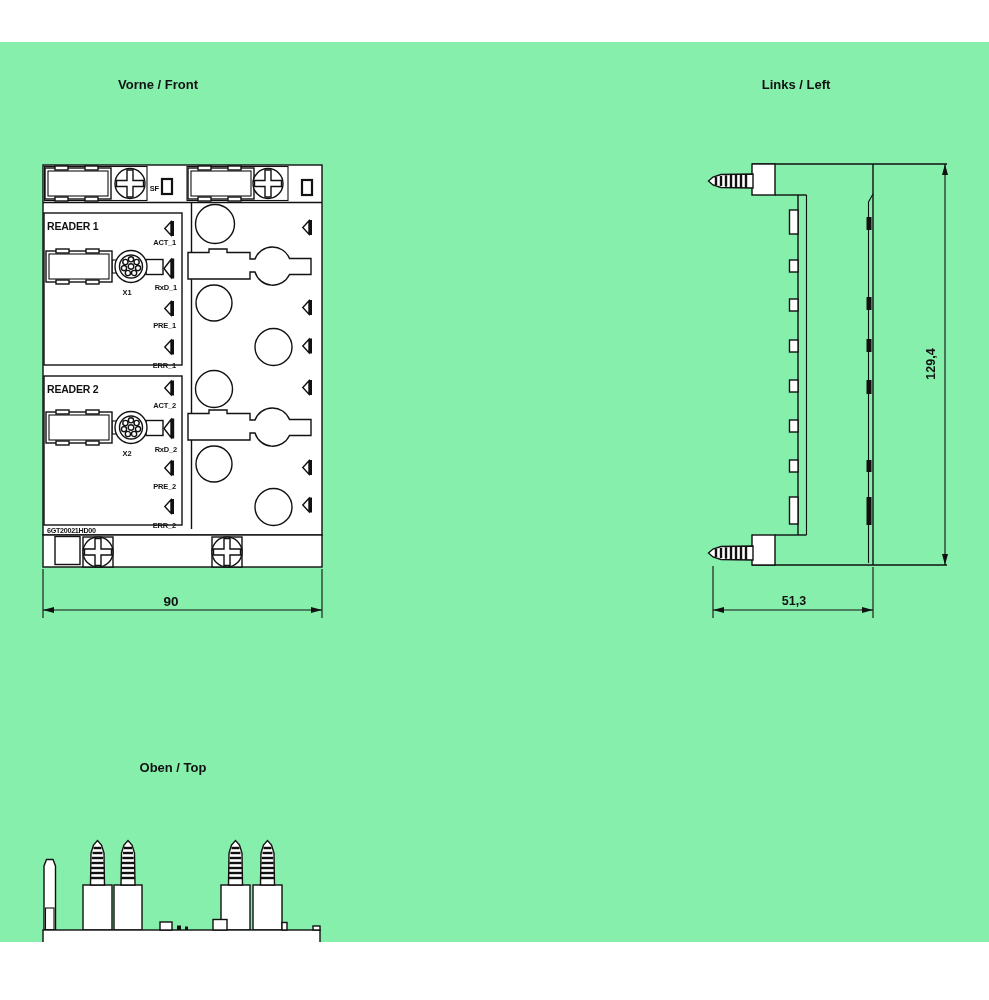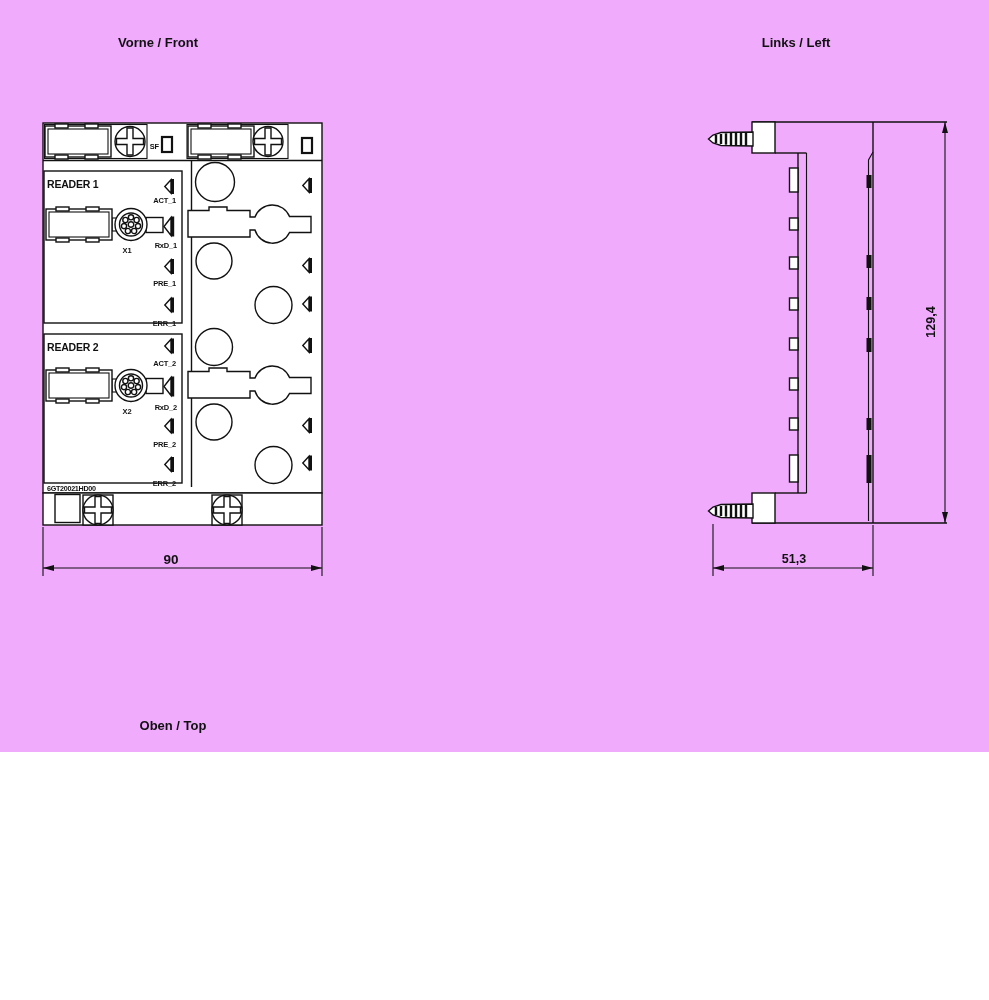--- a/index.html
+++ b/index.html
@@ -1,17 +1,17 @@
 <!DOCTYPE html>
 <html><head>
 <meta charset="utf-8">
 <style>
   html,body{margin:0;padding:0;background:#fff;}
-  #canvas{position:relative;width:989px;height:752px;background:#f0abfc;overflow:hidden;
-          font-family:"Liberation Sans",sans-serif;}
+  #canvas{position:relative;width:989px;height:900px;background:#86efac;overflow:hidden;
+          font-family:"Liberation Sans",sans-serif;margin-top:42px;}
   svg text{font-family:"Liberation Sans",sans-serif;font-weight:bold;fill:#111;}
   .ln{fill:none;stroke:#111;stroke-width:1.4;}
   .lt{fill:none;stroke:#111;stroke-width:1.1;}
   .fw{fill:#fff;stroke:#111;stroke-width:1.4;}
   .fb{fill:#111;stroke:none;}
   .th{stroke-width:2.2;}
   .tt{font-size:13px;}
   .tm{font-size:10.5px;letter-spacing:-0.2px;}
   .ts{font-size:7.5px;letter-spacing:-0.2px;}
   .tp{font-size:7.2px;letter-spacing:-0.3px;}

